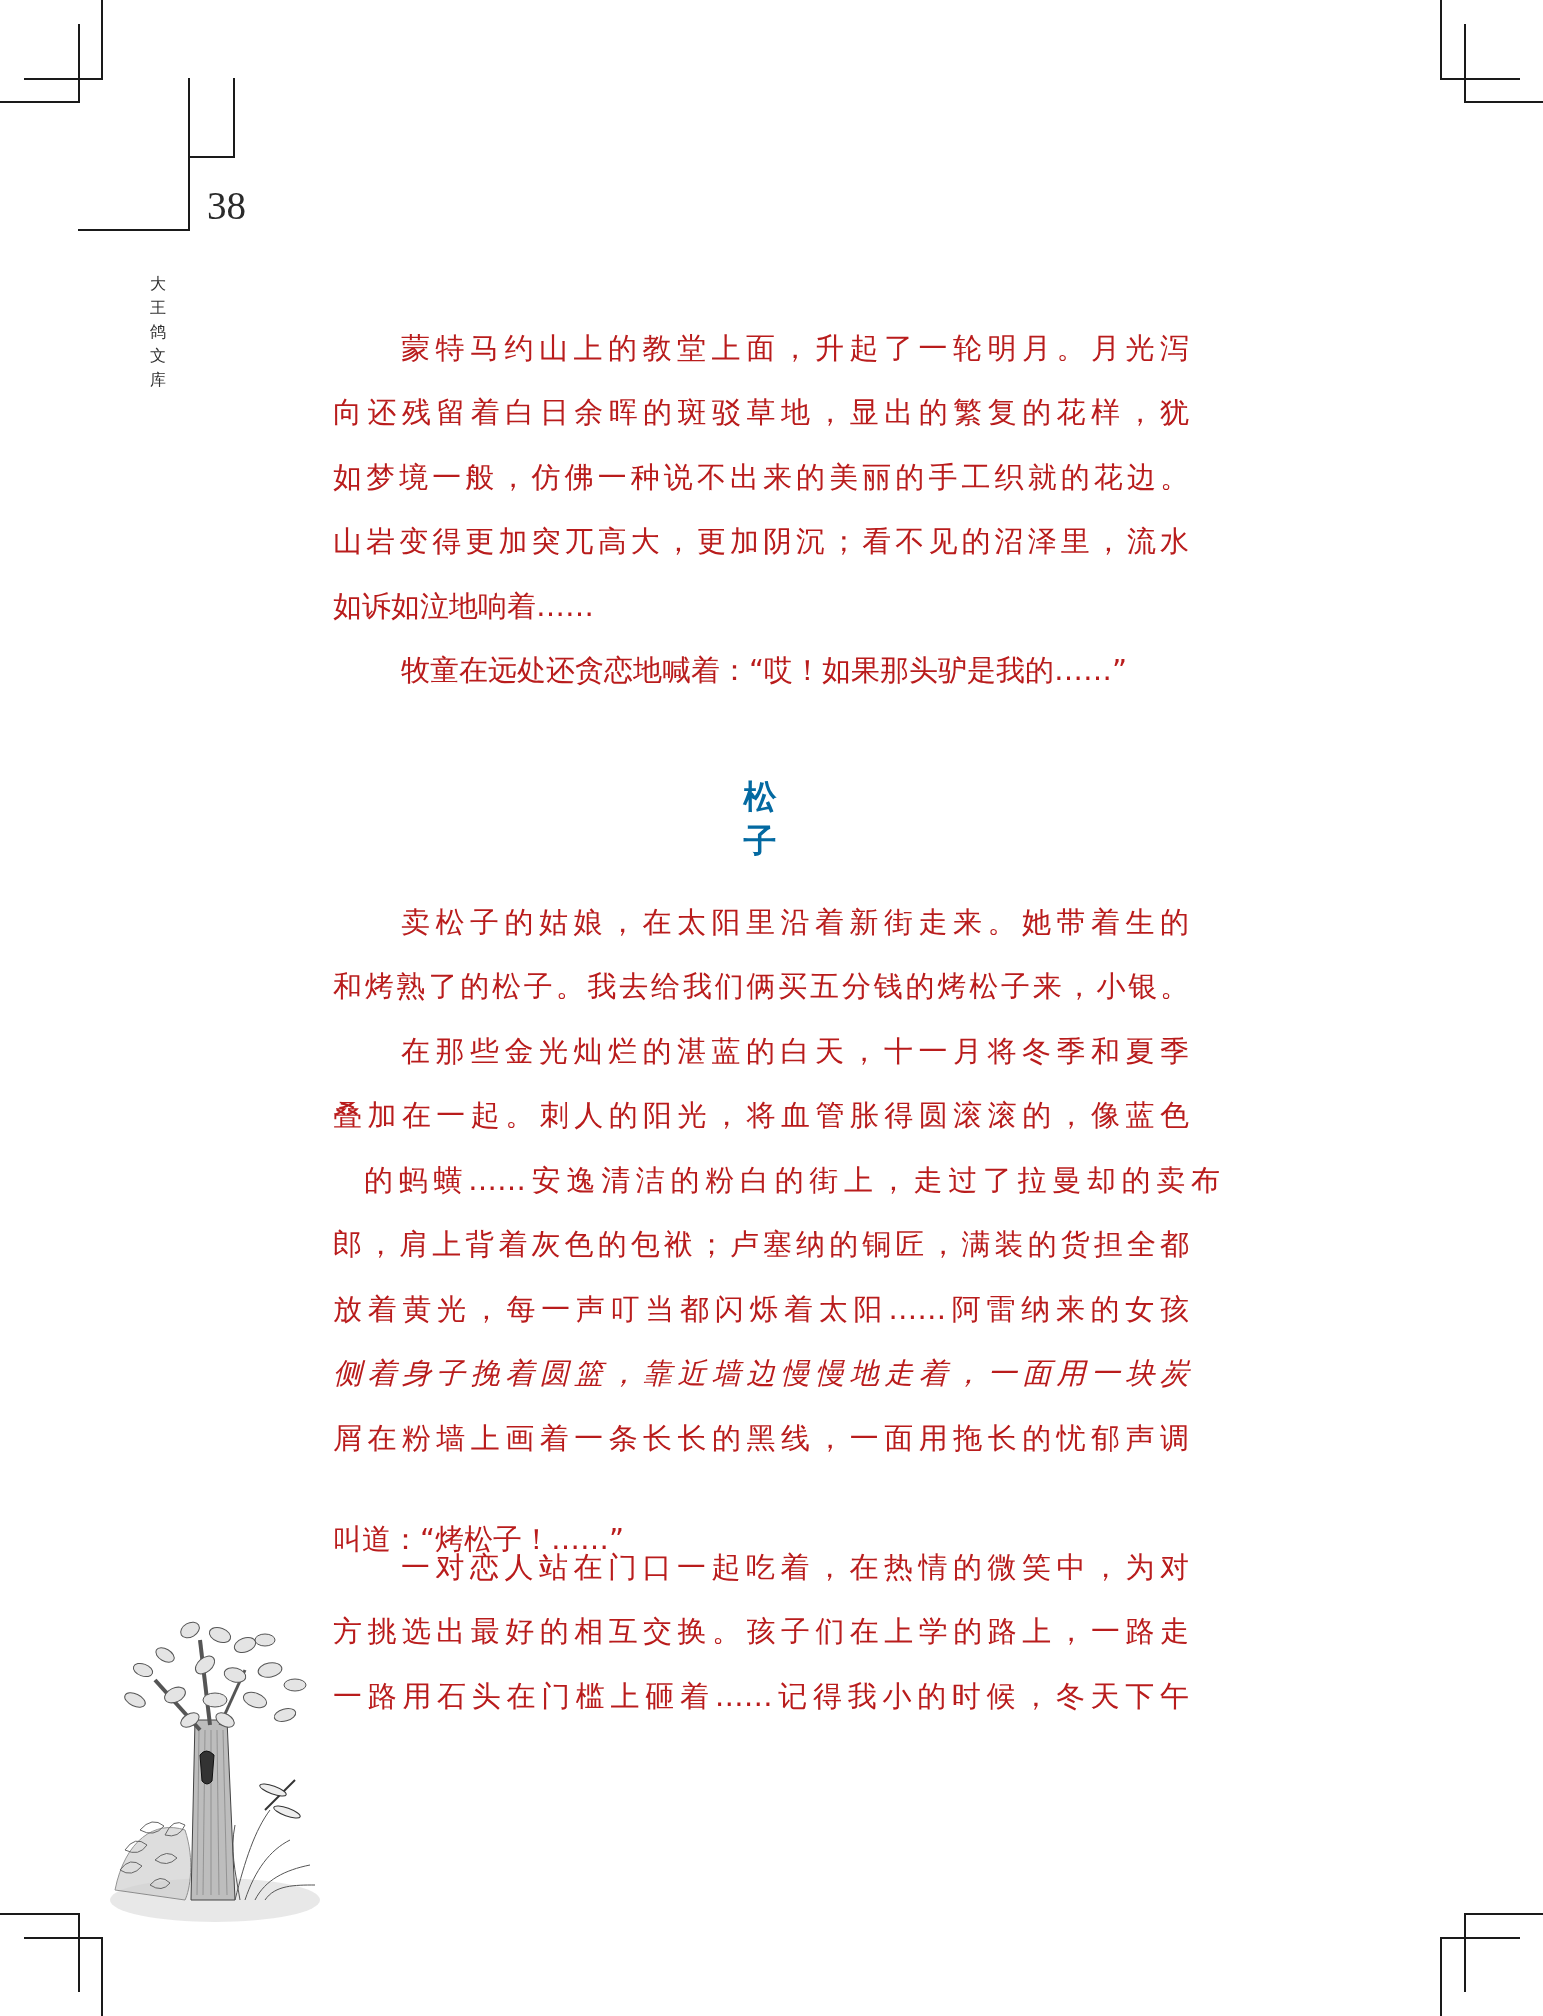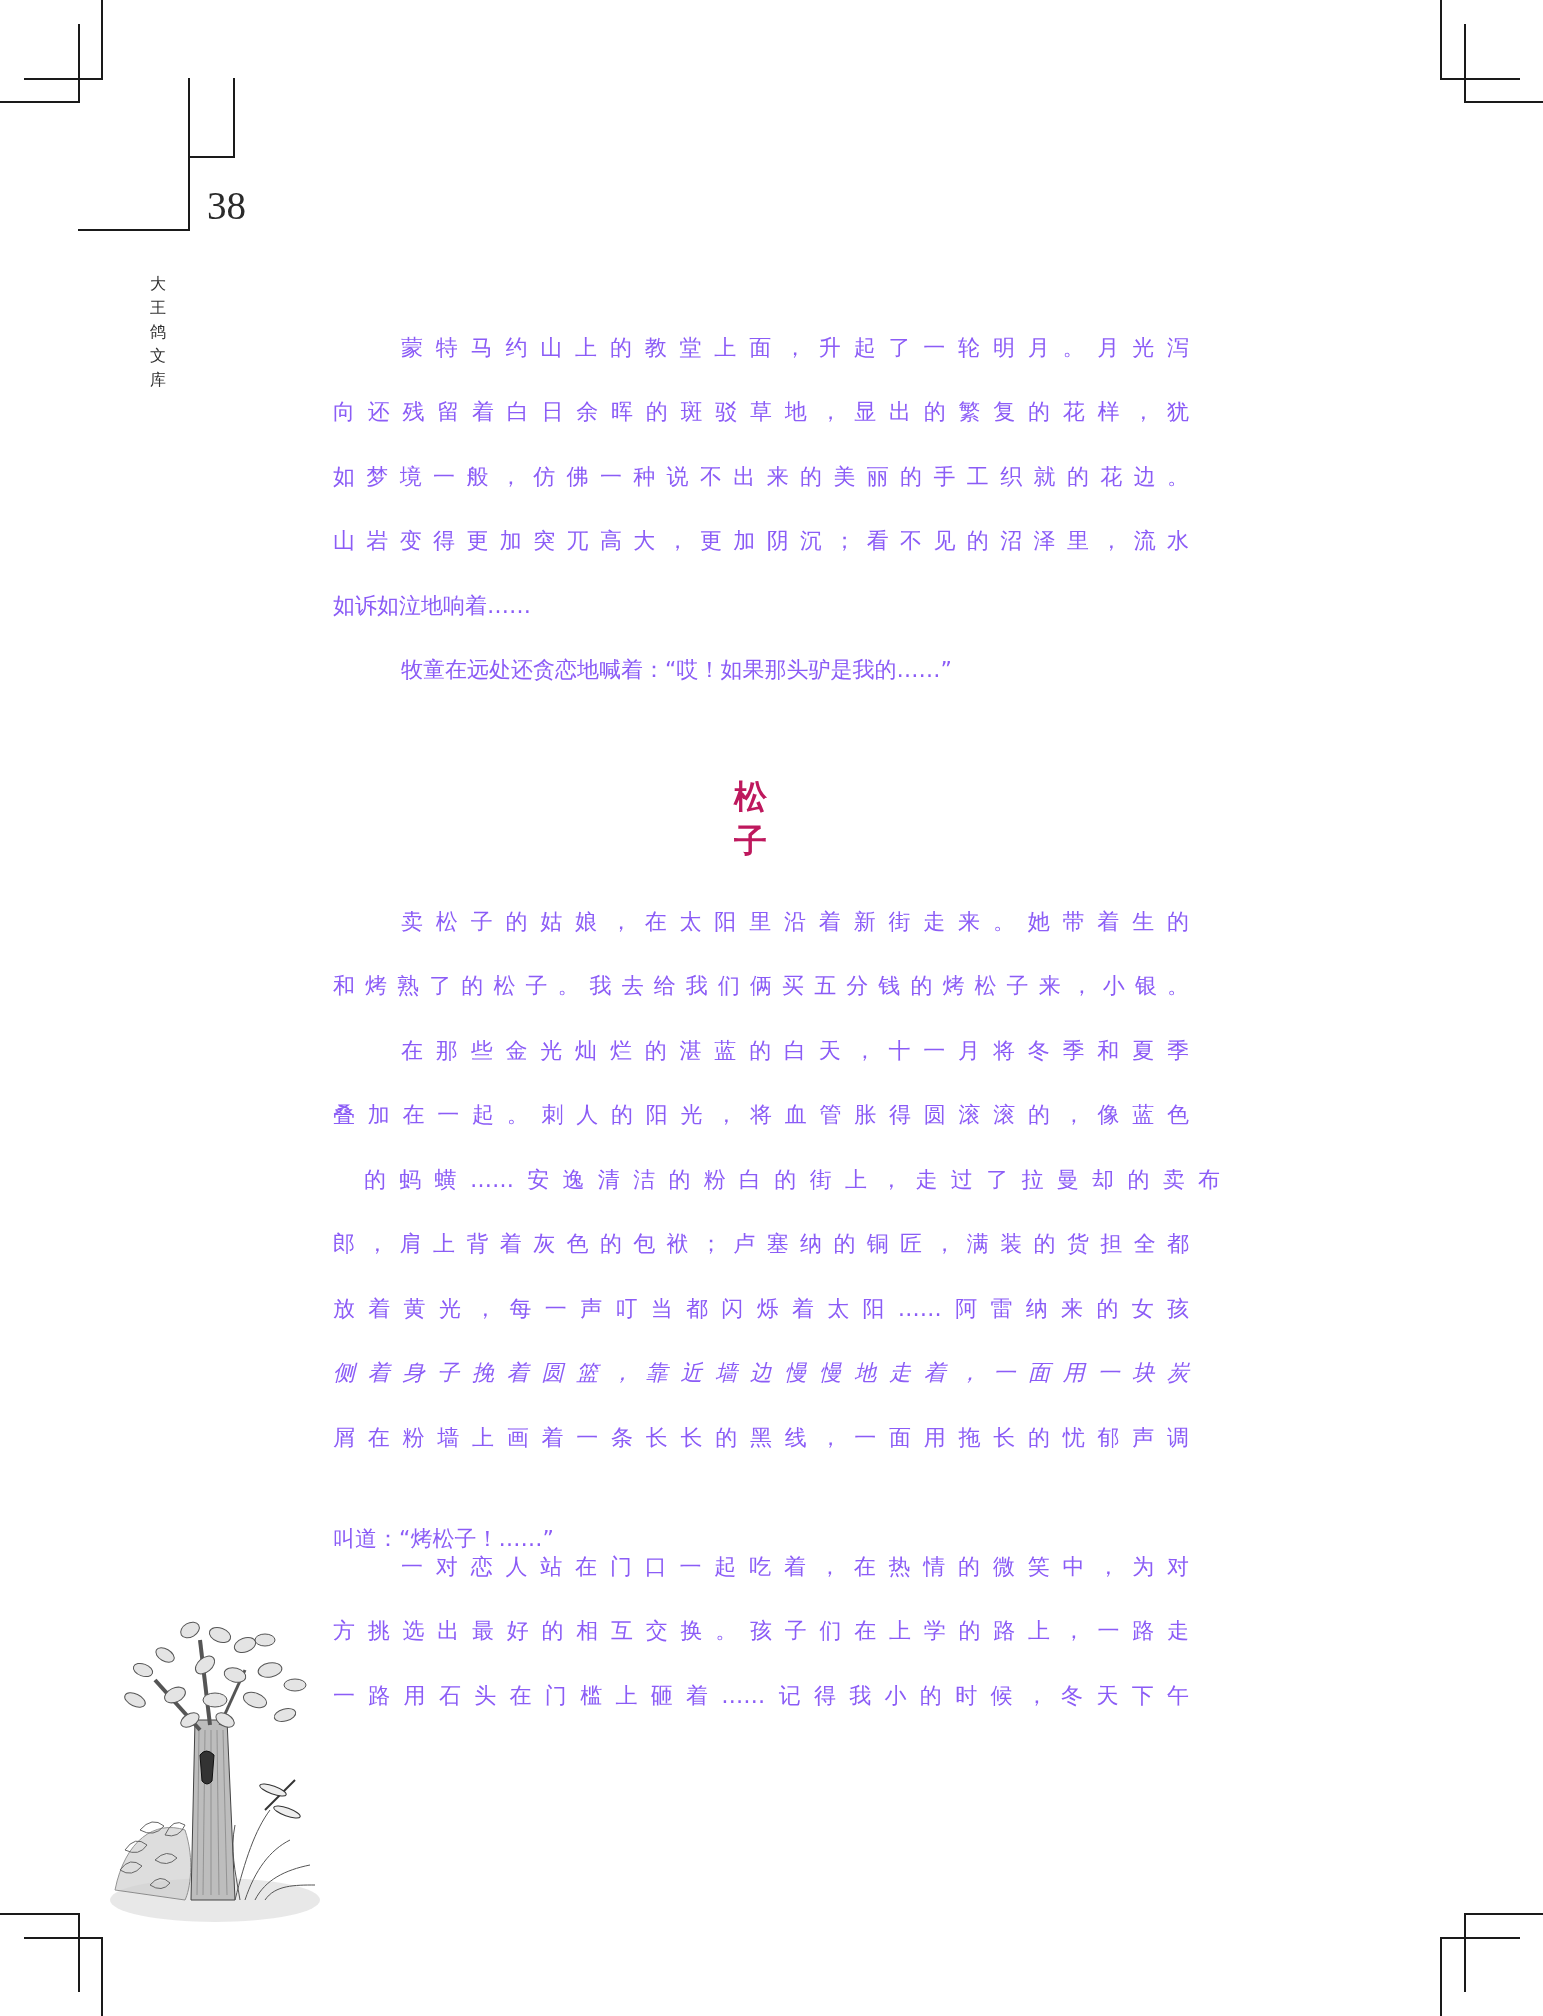--- a/index.html
+++ b/index.html
@@ -3,26 +3,26 @@
 <meta charset="utf-8">
 <style>
   html, body { margin: 0; padding: 0; background: #ffffff; }
   body { width: 1543px; height: 2016px; position: relative; overflow: hidden;
          font-family: "DejaVu Sans", "Liberation Sans", sans-serif; color: #222222; }
   .rule { position: absolute; background: #1a1a1a; }
   .page-num { position: absolute; left: 207px; top: 186px; font-family: "Liberation Serif", "DejaVu Serif", serif;
               font-size: 39px; color: #2a2a2a; line-height: 1; }
   .series { position: absolute; left: 147px; top: 272px; width: 22px; font-size: 16px; line-height: 24px;
             color: #333; text-align: center; word-break: break-all; }
-  .line { position: absolute; left: 333px; width: 856px; height: 44px; font-size: 22px; line-height: 44px;
-          color: #8b5cf6; white-space: nowrap; text-align: justify; text-align-last: justify; letter-spacing: 0px; }
+  .line { position: absolute; left: 333px; width: 856px; height: 44px; font-size: 29px; line-height: 44px;
+          color: #b91c1c; white-space: nowrap; text-align: justify; text-align-last: justify; letter-spacing: 0px; }
   .line.last { text-align-last: left; }
   .line.indent { left: 401px; width: 788px; }
-  .title { position: absolute; left: 700px; top: 775px; width: 120px; text-align: left; font-size: 33px;
-           line-height: 44px; font-weight: bold; color: #be185d; letter-spacing: 34px; padding-left: 34px; box-sizing: border-box; }
+  .title { position: absolute; left: 700px; top: 775px; width: 120px; text-align: center; font-size: 33px;
+           line-height: 44px; font-weight: bold; color: #0369a1; letter-spacing: 34px; padding-left: 34px; box-sizing: border-box; }
   .illus { position: absolute; left: 95px; top: 1600px; width: 235px; height: 330px; }
 </style>
 </head>
 <body>
 
 <div class="rule" style="left:101px;top:0;width:2px;height:79px;"></div>
 <div class="rule" style="left:24px;top:78px;width:79px;height:2px;"></div>
 <div class="rule" style="left:78px;top:24px;width:2px;height:79px;"></div>
 <div class="rule" style="left:0;top:101px;width:80px;height:2px;"></div>
 

